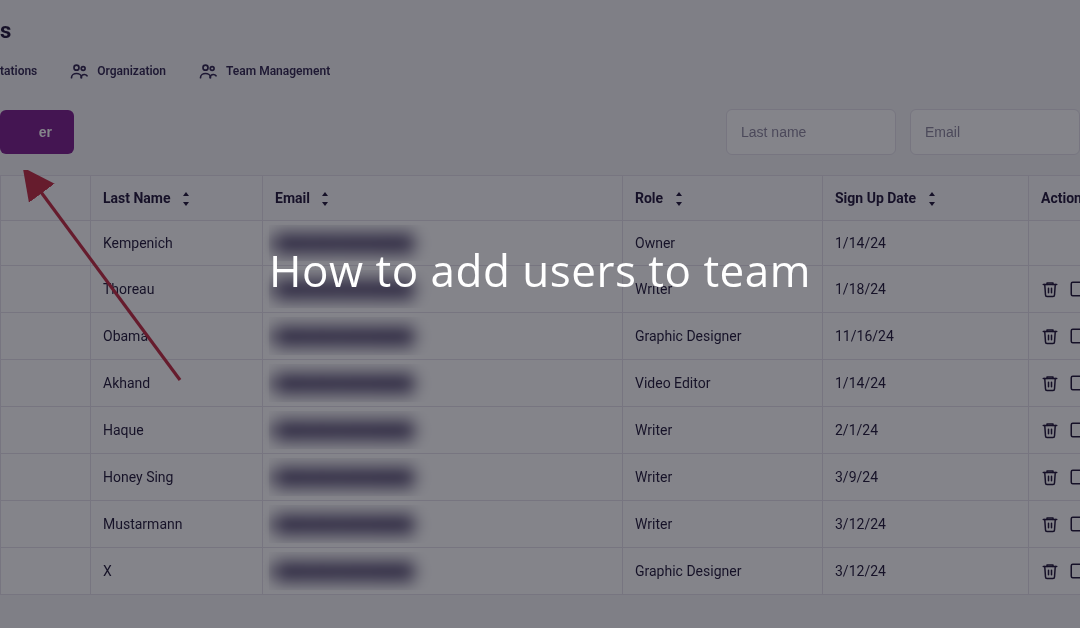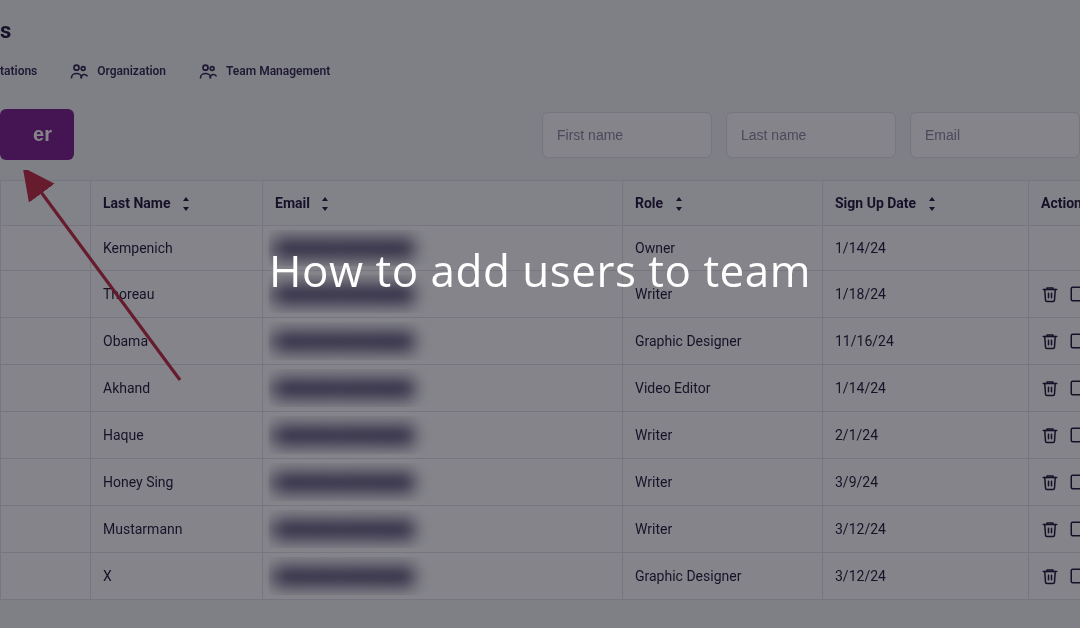--- a/index.html
+++ b/index.html
@@ -9,21 +9,21 @@
   .page { position: relative; width: 1080px; height: 628px; padding-left: 0; }
 
   .header-area { padding-top: 18px; padding-left: 0; }
   .header-title { font-size: 22px; font-weight: 700; color: #1a0f33; margin-left: 0; margin-bottom: 18px; }
 
   .tabs { display: flex; gap: 32px; align-items: center; margin-bottom: 28px; }
   .tab { display: flex; align-items: center; gap: 8px; font-size: 12px; font-weight: 600; color: #2a1f4a; cursor: pointer; }
   .tab .ico { width: 20px; height: 20px; display: inline-flex; align-items: center; justify-content: center; }
 
   .toolbar { display: flex; align-items: center; justify-content: space-between; margin-bottom: 20px; padding-right: 0; }
-  .add-btn { background: #7a178a; color: #fff; border: none; border-radius: 6px; padding: 14px 22px 14px 10px; font-size: 20px; font-weight: 600; cursor: pointer; text-align: right; width: 74px; overflow: hidden; white-space: nowrap; }
+  .add-btn { background: #7a178a; color: #fff; border: none; border-radius: 6px; padding: 14px 22px 14px 10px; font-size: 14px; font-weight: 600; cursor: pointer; text-align: right; width: 74px; overflow: hidden; white-space: nowrap; }
   .filters { display: flex; gap: 14px; margin-left: auto; }
   .filt { width: 170px; height: 46px; border: 1px solid #e3e0ea; border-radius: 6px; background: #fff; padding: 0 14px; font-size: 14px; color: #2a1f4a; }
   .filt::placeholder { color: #8a859c; }
   .filt.wide { width: 170px; }
 
   table.users { width: 1090px; border-collapse: collapse; background: #fff; table-layout: fixed; }
   table.users th, table.users td {
     border: 1px solid #e3e0ea;
     padding: 14px 12px;
     font-size: 14px;
@@ -109,21 +109,20 @@
               <path d="M14.5 20c.2-2.3 2-3.8 4-3.8 1.3 0 2.4.6 3.1 1.6"></path>
             </svg>
         </span>
         <span>Team Management</span>
       </div>
     </div>
 
     <div class="toolbar">
       <button class="add-btn">er</button>
       <div class="filters">
-        <input class="filt" placeholder="First name" style="">
         <input class="filt" placeholder="Last name" style="">
         <input class="filt wide" placeholder="Email" style="">
       </div>
     </div>
   </div>
 
   <table class="users">
     <colgroup>
       <col class="col-first">
         <col class="col-last">

